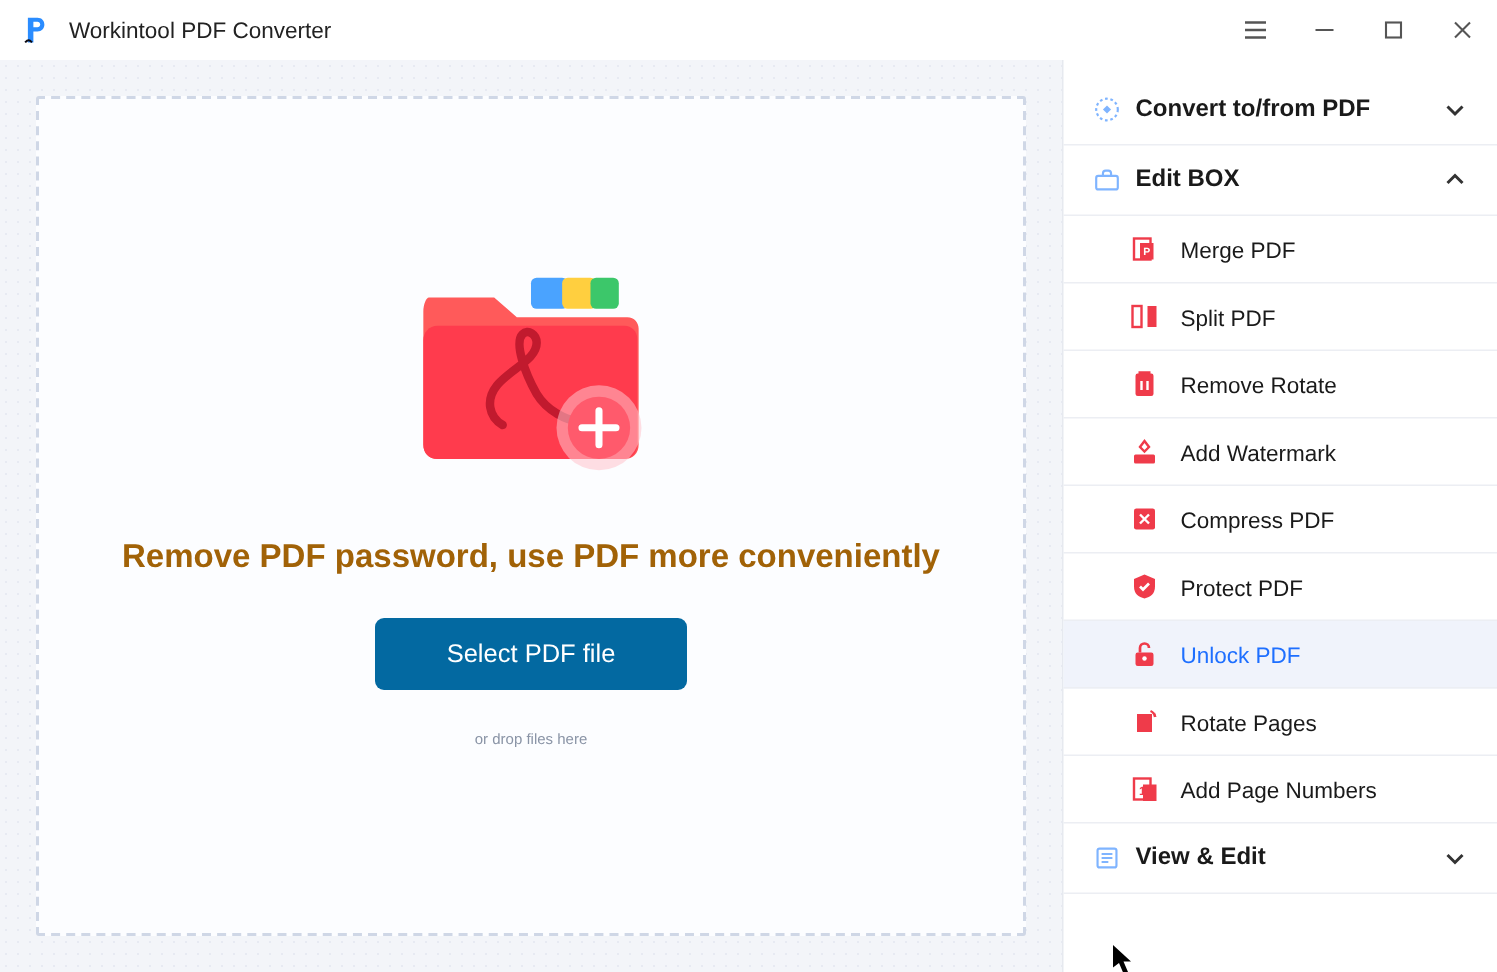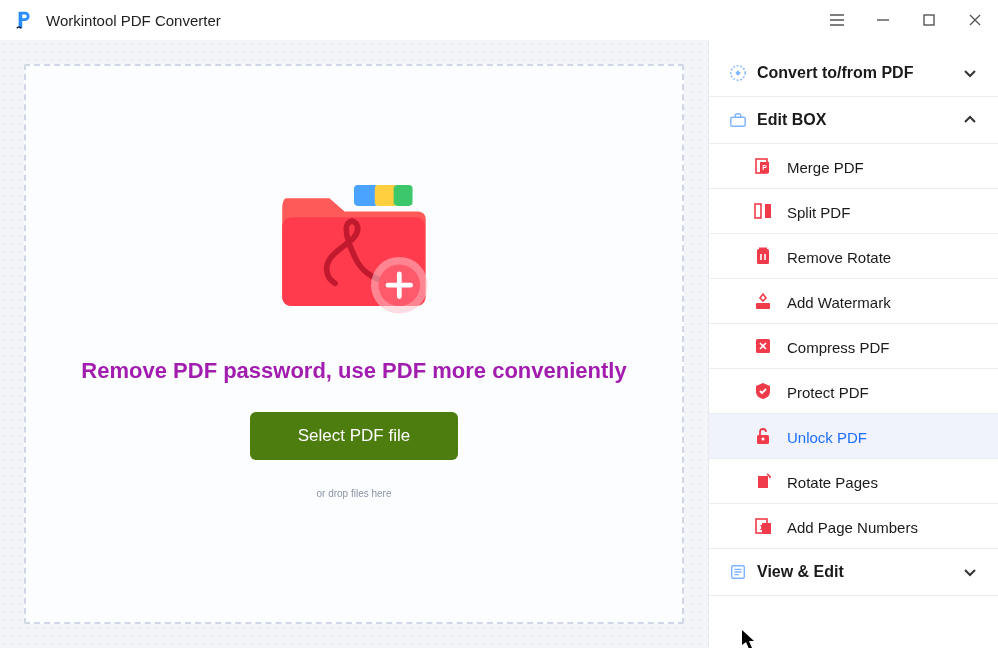--- a/index.html
+++ b/index.html
@@ -43,23 +43,23 @@
     border: 2px dashed #cfd7e6;
     border-radius: 2px;
     display: flex;
     flex-direction: column;
     align-items: center;
     justify-content: center;
     gap: 28px;
     padding: 40px 20px 60px;
   }
   .left-panel .hero-img { width: 170px; height: 160px; }
-  .left-panel .headline { font-size: 22px; font-weight: 700; color: #a21caf; text-align: center; }
+  .left-panel .headline { font-size: 22px; font-weight: 700; color: #a16207; text-align: center; }
   .left-panel .select-btn {
-    background: #4d7c0f;
+    background: #0369a1;
     color: #fff;
     border: none;
     border-radius: 6px;
     padding: 14px 48px;
     font-size: 17px;
     cursor: pointer;
   }
   .left-panel .drop-hint { font-size: 10px; color: #8a94a6; text-align: right; }
 
   

